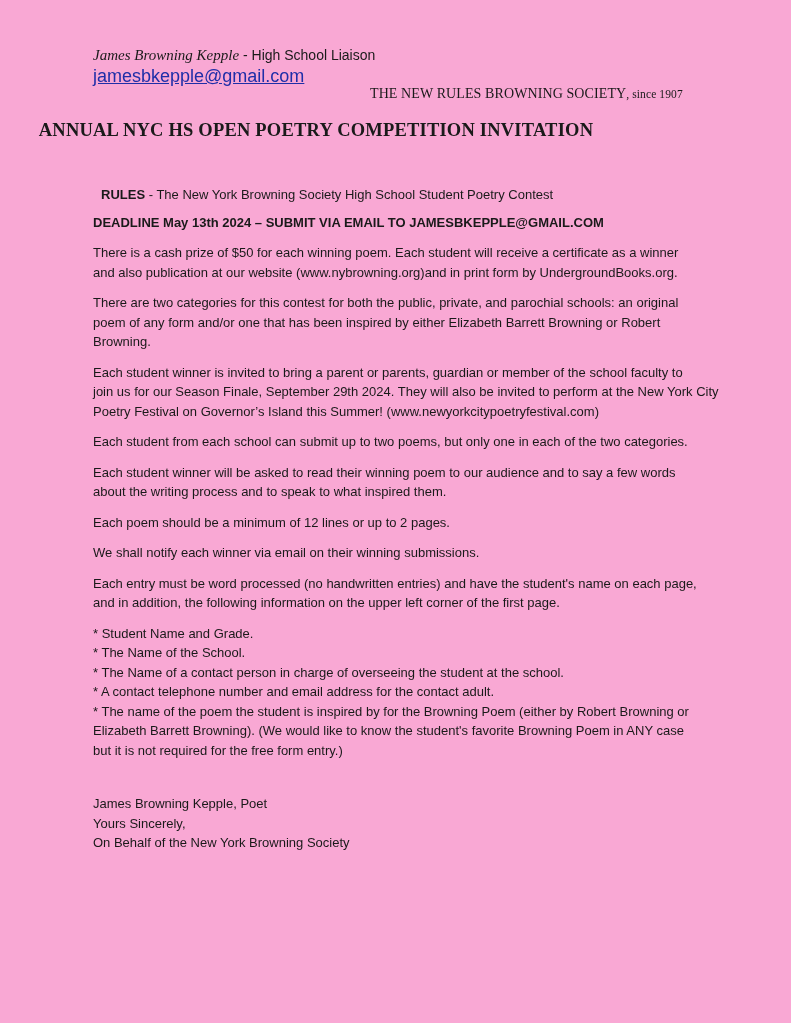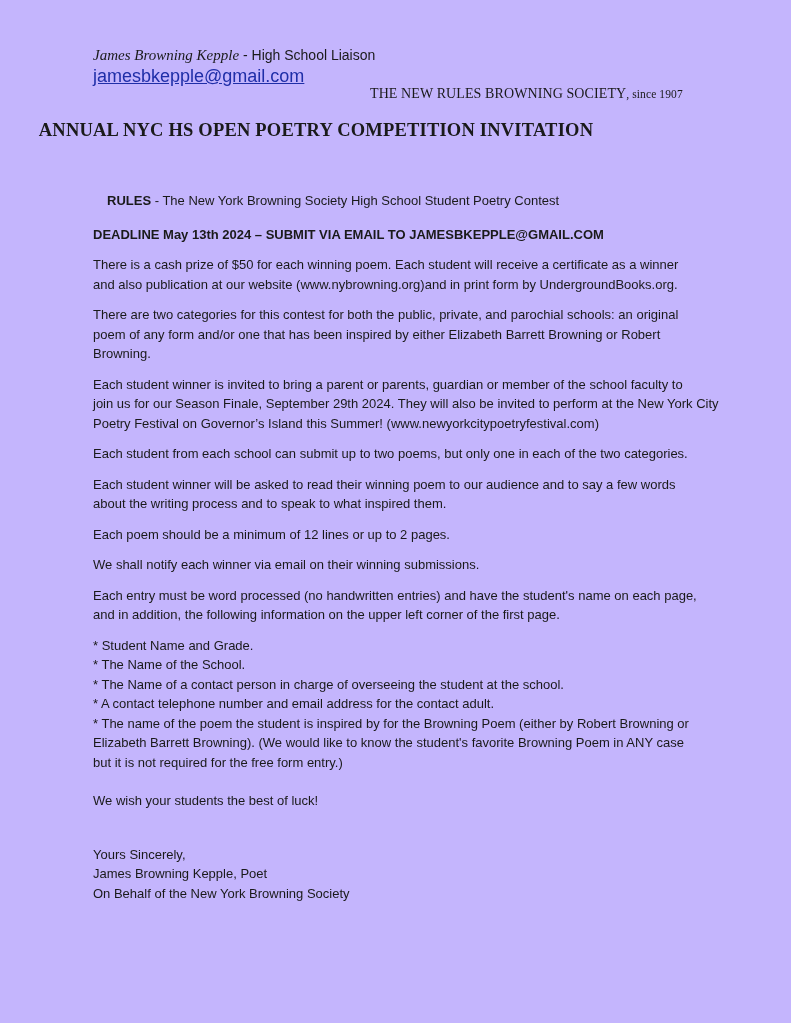--- a/index.html
+++ b/index.html
@@ -1,29 +1,29 @@
 <!DOCTYPE html>
 <html><head>
 <meta charset="utf-8">
 <style>
   html, body { margin: 0; padding: 0; background: #ffffff; }
   body { width: 791px; height: 1023px; position: relative; overflow: hidden; color: #1a1a1a; }
-  .page { position: absolute; left: 0; top: 0; width: 791px; height: 1023px; background: #c4b5fd; }
+  .page { position: absolute; left: 0; top: 0; width: 791px; height: 1023px; background: #f9a8d4; }
   .sans { font-family: "Liberation Sans", "DejaVu Sans", sans-serif; }
   .serif { font-family: "Liberation Serif", "DejaVu Serif", serif; }
   .abs { position: absolute; white-space: nowrap; }
   .hdr-name { left: 93px; top: 47px; font-size: 14px; }
   .hdr-name i { font-family: "Liberation Serif", serif; font-style: italic; font-size: 15px; }
   .hdr-email { left: 93px; top: 66px; font-size: 18px; color: #1f2ea8; text-decoration: underline; }
   .hdr-society { left: 370px; top: 86px; font-size: 14px; letter-spacing: 0.1px; }
   .hdr-society .since { font-size: 11.5px; }
   .title { left: 0; width: 632px; text-align: center; top: 120px; font-size: 18.5px; font-weight: bold; letter-spacing: 0.2px; }
   .body { position: absolute; left: 93px; top: 177px; width: 620px; font-size: 13px; line-height: 19.5px; }
   .body p { margin: 0 0 11px 0; white-space: nowrap; }
-  .body p.tight { margin: 14px; }
+  .body p.tight { margin: 8px; }
   .body .b { font-weight: bold; }
   .list { margin: 0 0 19px 0; }
   .list div { white-space: nowrap; }
   .sig { margin-top: 34px; }
   .sig div { white-space: nowrap; }
 </style>
 </head>
 <body>
 
 <div class="page">
@@ -58,21 +58,20 @@
       <div>* Student Name and Grade.</div>
       <div>* The Name of the School.</div>
       <div>* The Name of a contact person in charge of overseeing the student at the school.</div>
       <div>* A contact telephone number and email address for the contact adult.</div>
       <div>* The name of the poem the student is inspired by for the Browning Poem (either by Robert Browning or</div>
       <div>Elizabeth Barrett Browning). (We would like to know the student's favorite Browning Poem in ANY case</div>
       <div>but it is not required for the free form entry.)</div>
     </div>
 
 
-    <p>We wish your students the best of luck!</p>
 
     <div class="sig">
+      <div>James Browning Kepple, Poet</div>
       <div>Yours Sincerely,</div>
-      <div>James Browning Kepple, Poet</div>
       <div>On Behalf of the New York Browning Society</div>
     </div>
   </div>
 </div>
 
 </body></html>

